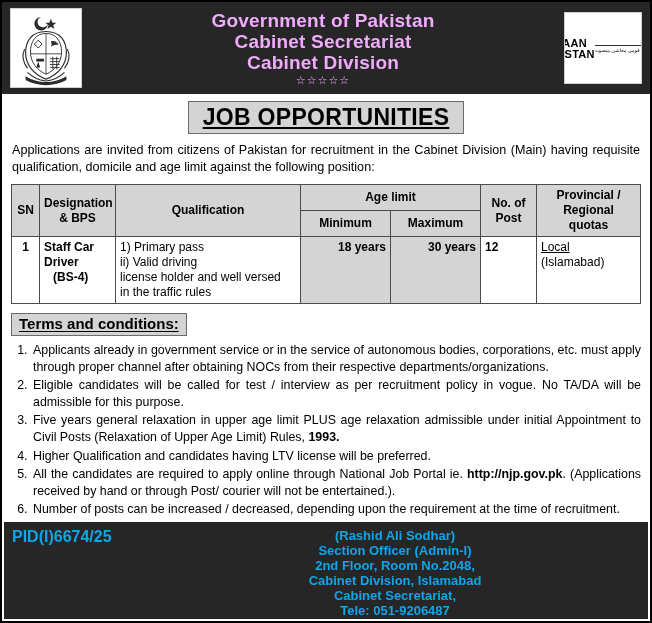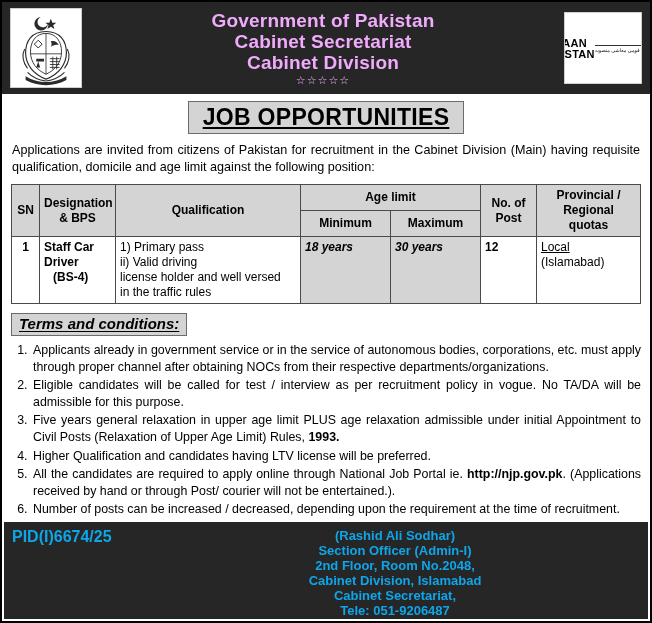--- a/index.html
+++ b/index.html
@@ -144,41 +144,40 @@
     padding: 3px 4px;
     vertical-align: top;
   }
   table.jobs th {
     background: #d4d4d4;
     font-weight: bold;
     text-align: center;
     vertical-align: middle;
   }
   td.c-center { text-align: left; }
-  td.shaded { background: #d4d4d4; text-align: left; font-weight: bold; font-style: italic; }
+  td.shaded { background: #d4d4d4; text-align: right; font-weight: bold; }
   td.sn { text-align: center; font-weight: bold; }
   td.desig { font-weight: bold; }
   .desig-l1, .desig-l2 { display: block; }
   .desig-l3 { display: block; padding-left: 9px; }
   .qual-line { display: block; }
   .u { text-decoration: underline; }
 
   
   .terms-head-wrap { margin-top: 9px; }
   .terms-head {
     display: inline-block;
     background: #d4d4d4;
     border: 1px solid #6b6b6b;
     padding: 1px 7px 2px 7px;
     font-size: 15px;
     font-weight: bold;
     line-height: 18px;
     text-decoration: underline;
     text-underline-offset: 2px;
-    font-style: italic;
   }
   ol.terms {
     margin: 6px 0 0 0;
     padding: 0 0 0 20px;
     list-style: decimal;
   }
   ol.terms li {
     font-size: 12.4px;
     line-height: 16.6px;
     text-align: justify;

